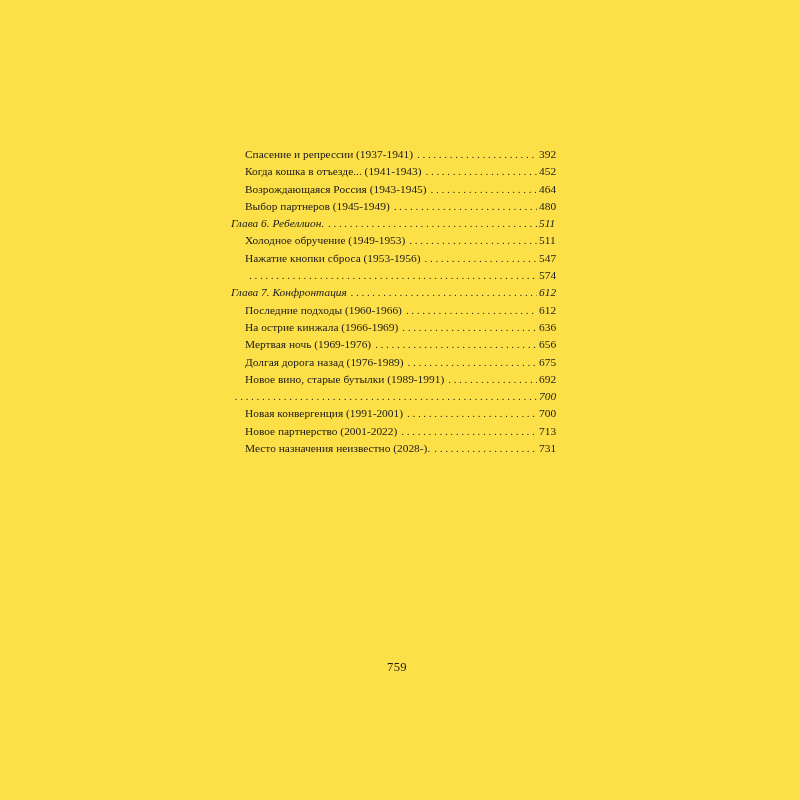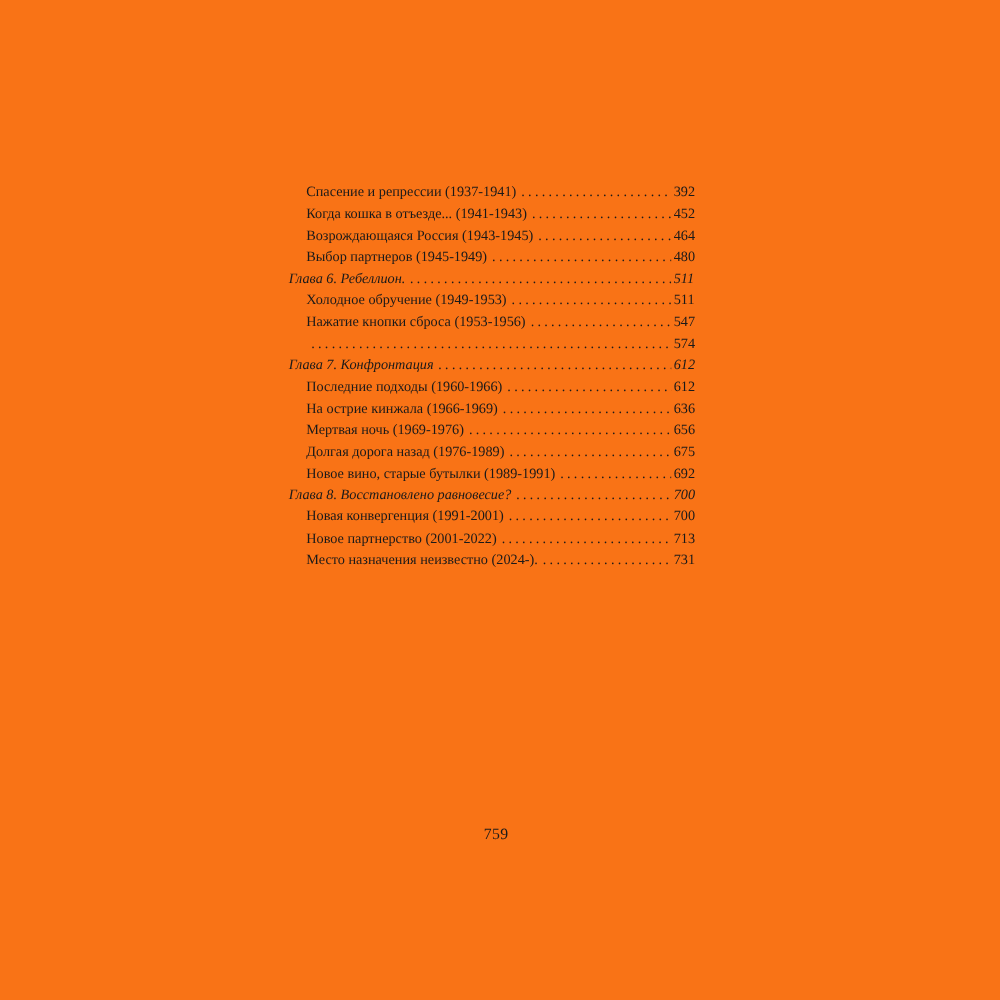--- a/index.html
+++ b/index.html
@@ -11,21 +11,21 @@
     height: 800px;
     background: #ffffff;
     font-family: "Liberation Serif", serif;
     color: #1a1a1a;
     overflow: hidden;
   }
   .page {
     position: relative;
     width: 800px;
     height: 800px;
-    background: #f97316;
+    background: #fde047;
   }
   .toc {
     position: absolute;
     left: 231px;
     top: 146px;
     width: 330px;
   }
   .toc-entry {
     display: flex;
     align-items: baseline;
@@ -136,36 +136,35 @@
         <span class="entry-title">Долгая дорога назад (1976-1989)</span>
         <span class="leader">...........................................................</span>
         <span class="entry-page">675</span>
       </div>
       <div class="toc-entry level-2">
         <span class="entry-title">Новое вино, старые бутылки (1989-1991)</span>
         <span class="leader">...........................................................</span>
         <span class="entry-page">692</span>
       </div>
       <div class="toc-entry level-1">
-        <span class="entry-title">Глава 8. Восстановлено равновесие?</span>
         <span class="leader">...........................................................</span>
         <span class="entry-page">700</span>
       </div>
       <div class="toc-entry level-2">
         <span class="entry-title">Новая конвергенция (1991-2001)</span>
         <span class="leader">...........................................................</span>
         <span class="entry-page">700</span>
       </div>
       <div class="toc-entry level-2">
         <span class="entry-title">Новое партнерство (2001-2022)</span>
         <span class="leader">...........................................................</span>
         <span class="entry-page">713</span>
       </div>
       <div class="toc-entry level-2">
-        <span class="entry-title">Место назначения неизвестно (2024-).</span>
+        <span class="entry-title">Место назначения неизвестно (2028-).</span>
         <span class="leader">...........................................................</span>
         <span class="entry-page">731</span>
       </div>
     </div>
 
   <div class="folio">759</div>
 
 </div>
 
 </body></html>

